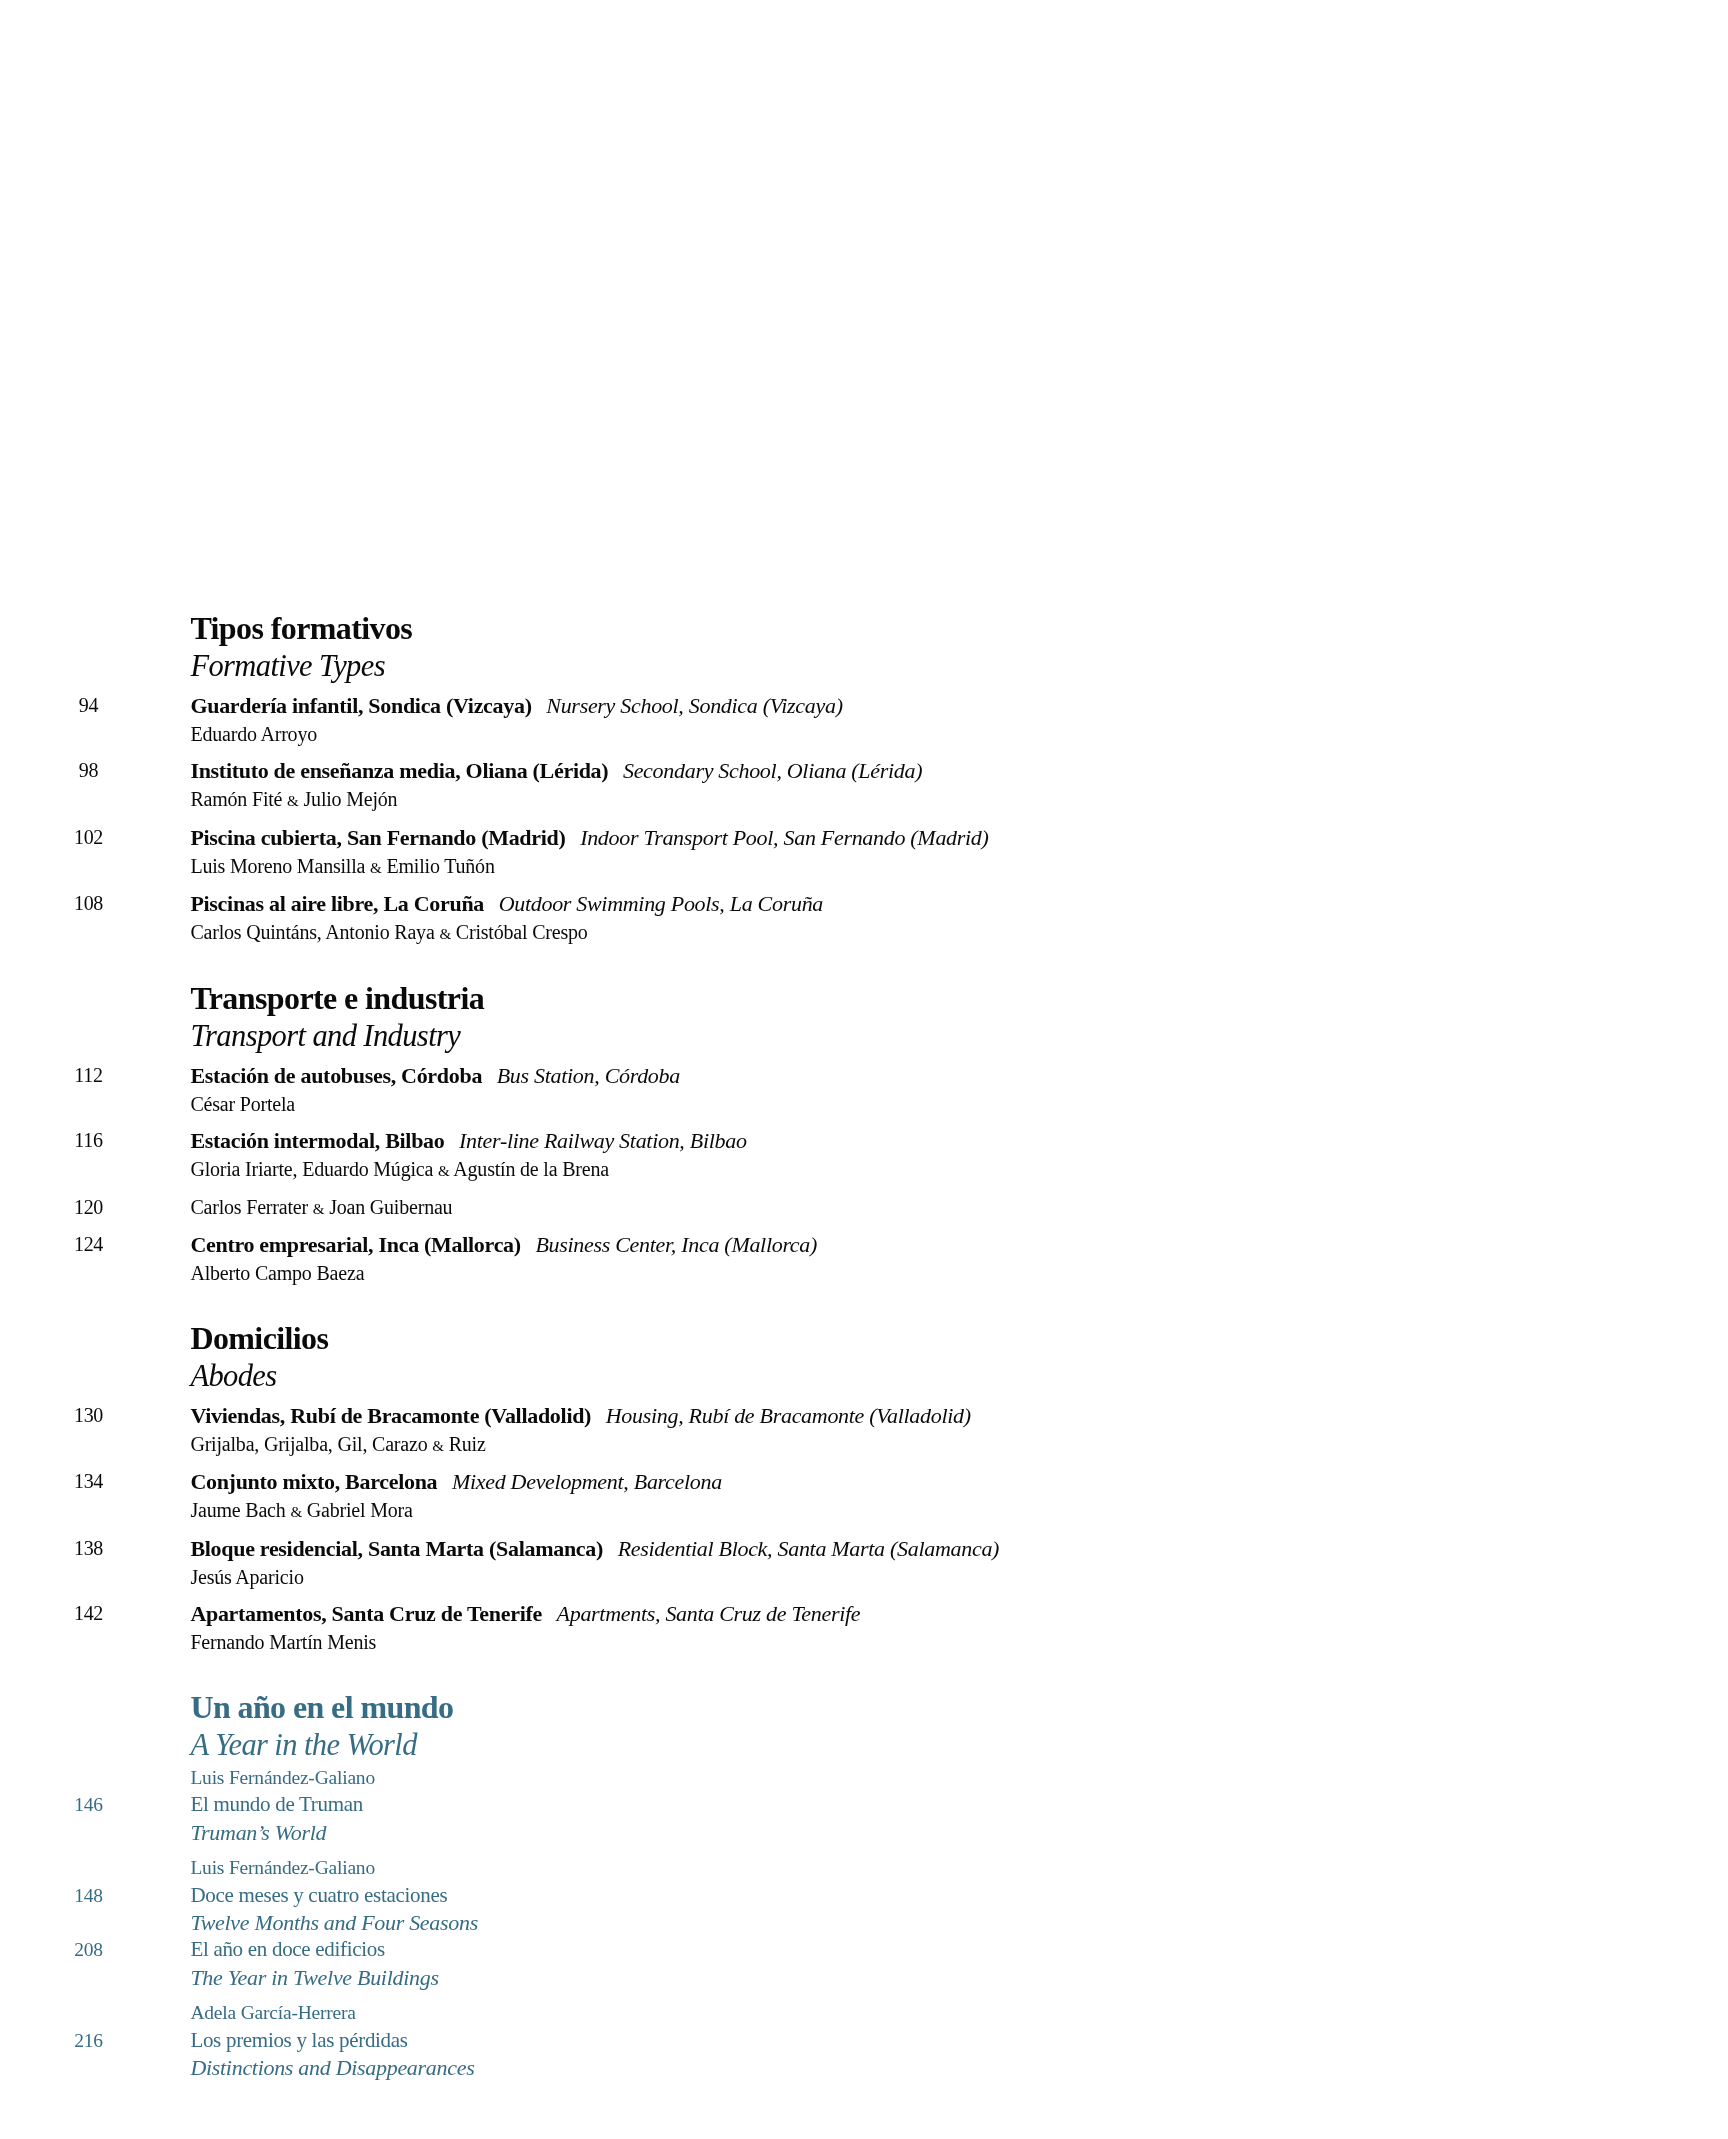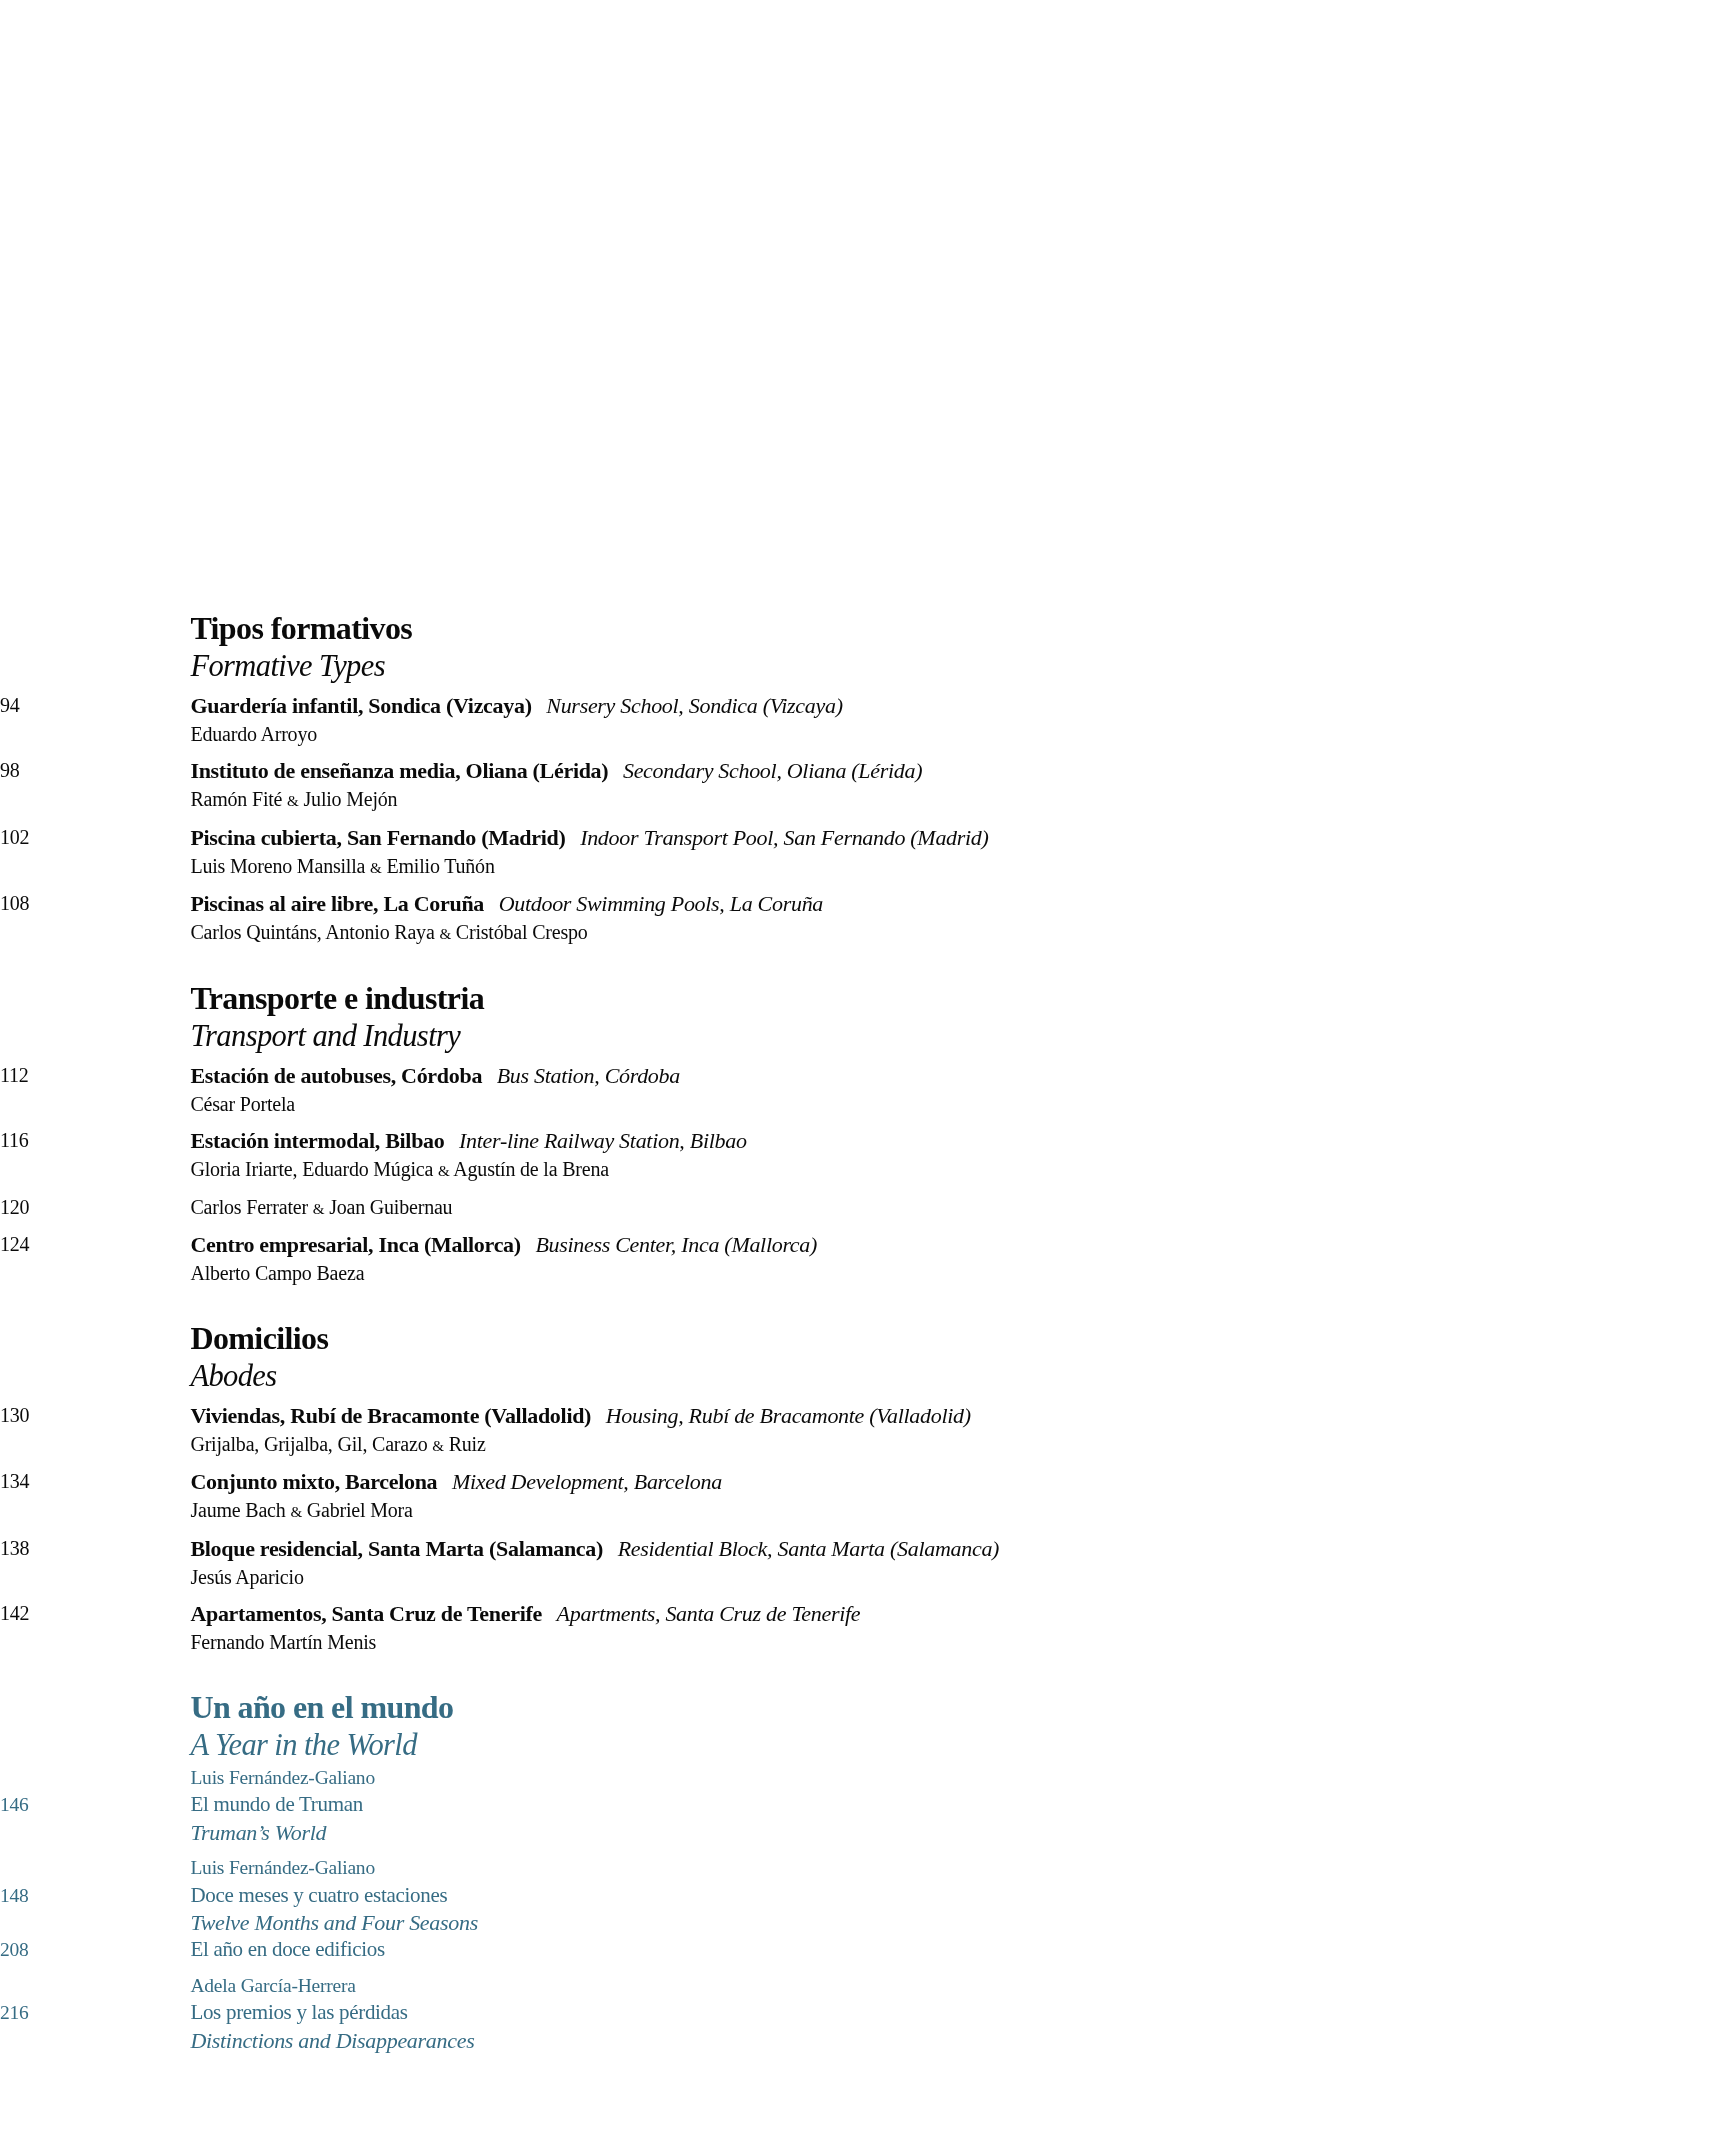--- a/index.html
+++ b/index.html
@@ -21,21 +21,21 @@
     top: 578px;
     width: 1464px;
   }
   .row {
     display: flex;
     align-items: flex-start;
   }
   .num-col {
     flex: 0 0 177px;
     width: 177px;
-    text-align: left;
+    text-align: center;
     font-size: 20px;
     line-height: 29px;
     letter-spacing: -0.3px;
   }
   .content {
     margin-left: 13.4px;
     flex: 1 1 auto;
   }
   .sec { margin-bottom: 17px; margin-top: 31px; }
   .sec-head { margin-bottom: 6.1px; }
@@ -253,20 +253,21 @@
         <div class="num-col">148</div>
         <div class="content">
           <div class="t-line">Doce meses y cuatro estaciones</div>
           <div class="t-trans">Twelve Months and Four Seasons</div>
         </div>
       </div>
       <div class="row">
         <div class="num-col">208</div>
         <div class="content">
           <div class="t-line">El año en doce edificios</div>
+          <div class="t-trans">The Year in Twelve Buildings</div>
         </div>
       </div>
     </div>
 
     <div class="group">
       <div class="row">
         <div class="num-col"></div>
         <div class="content authors">Adela García-Herrera</div>
       </div>
       <div class="row">

